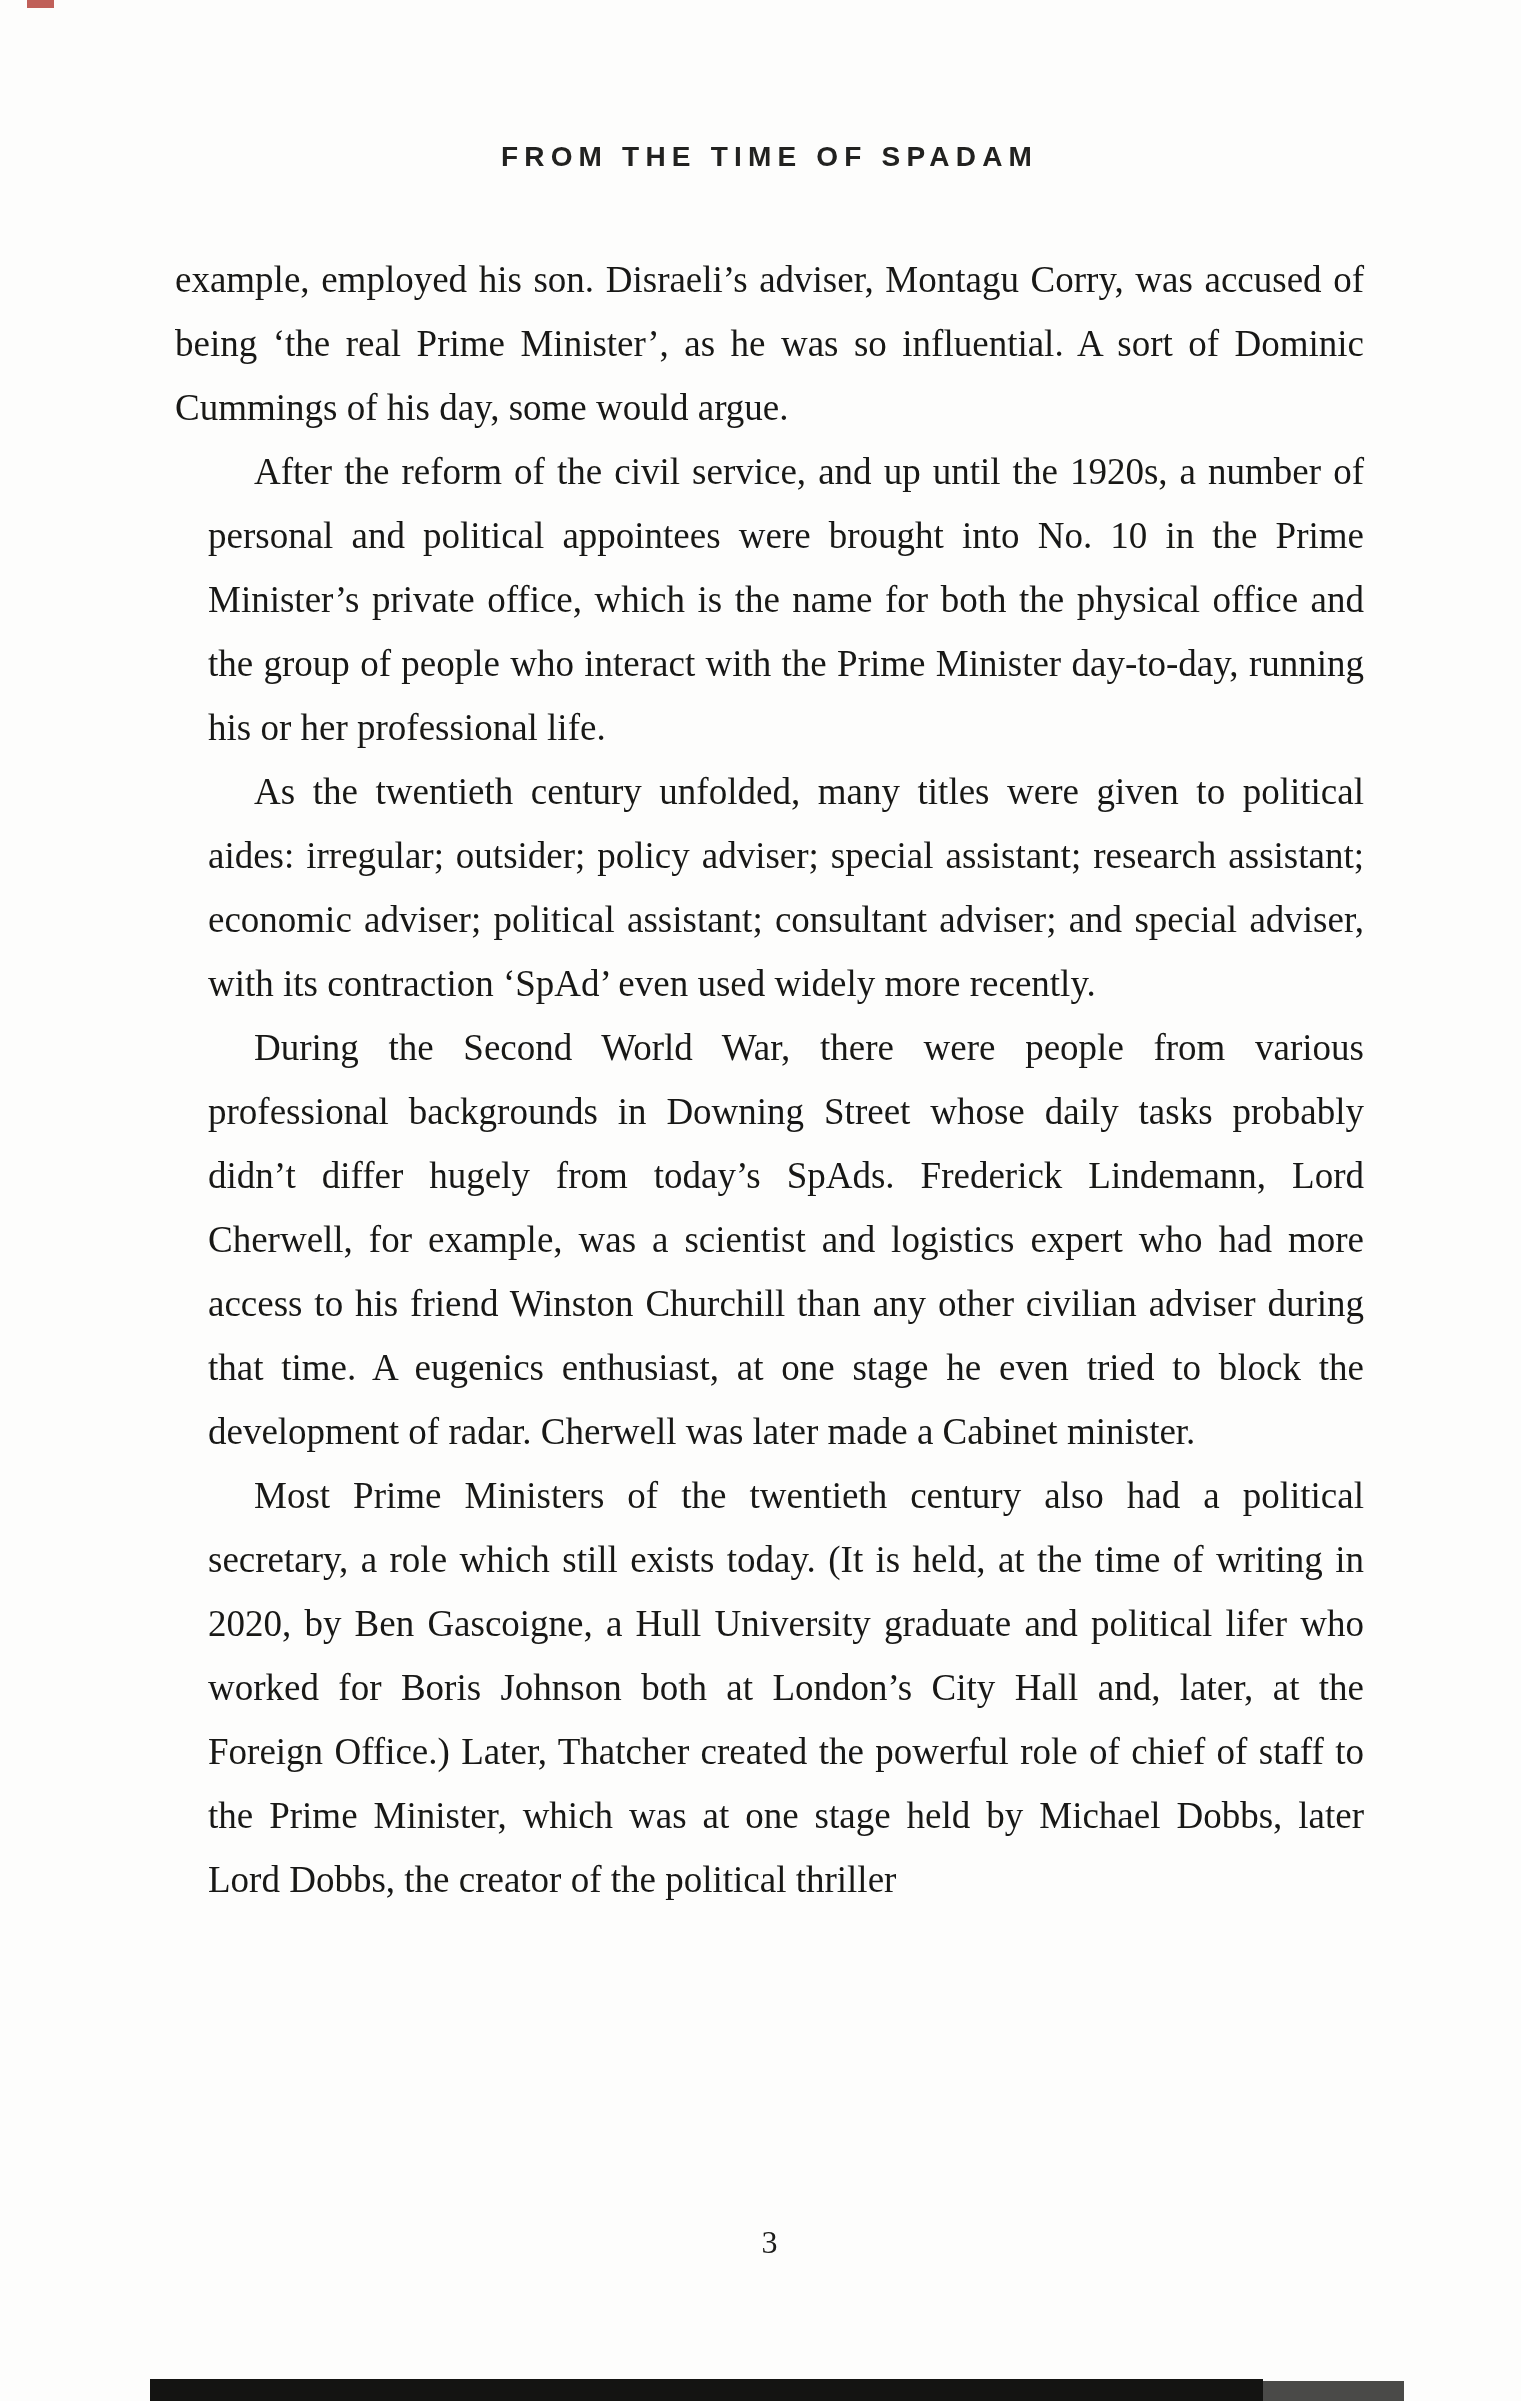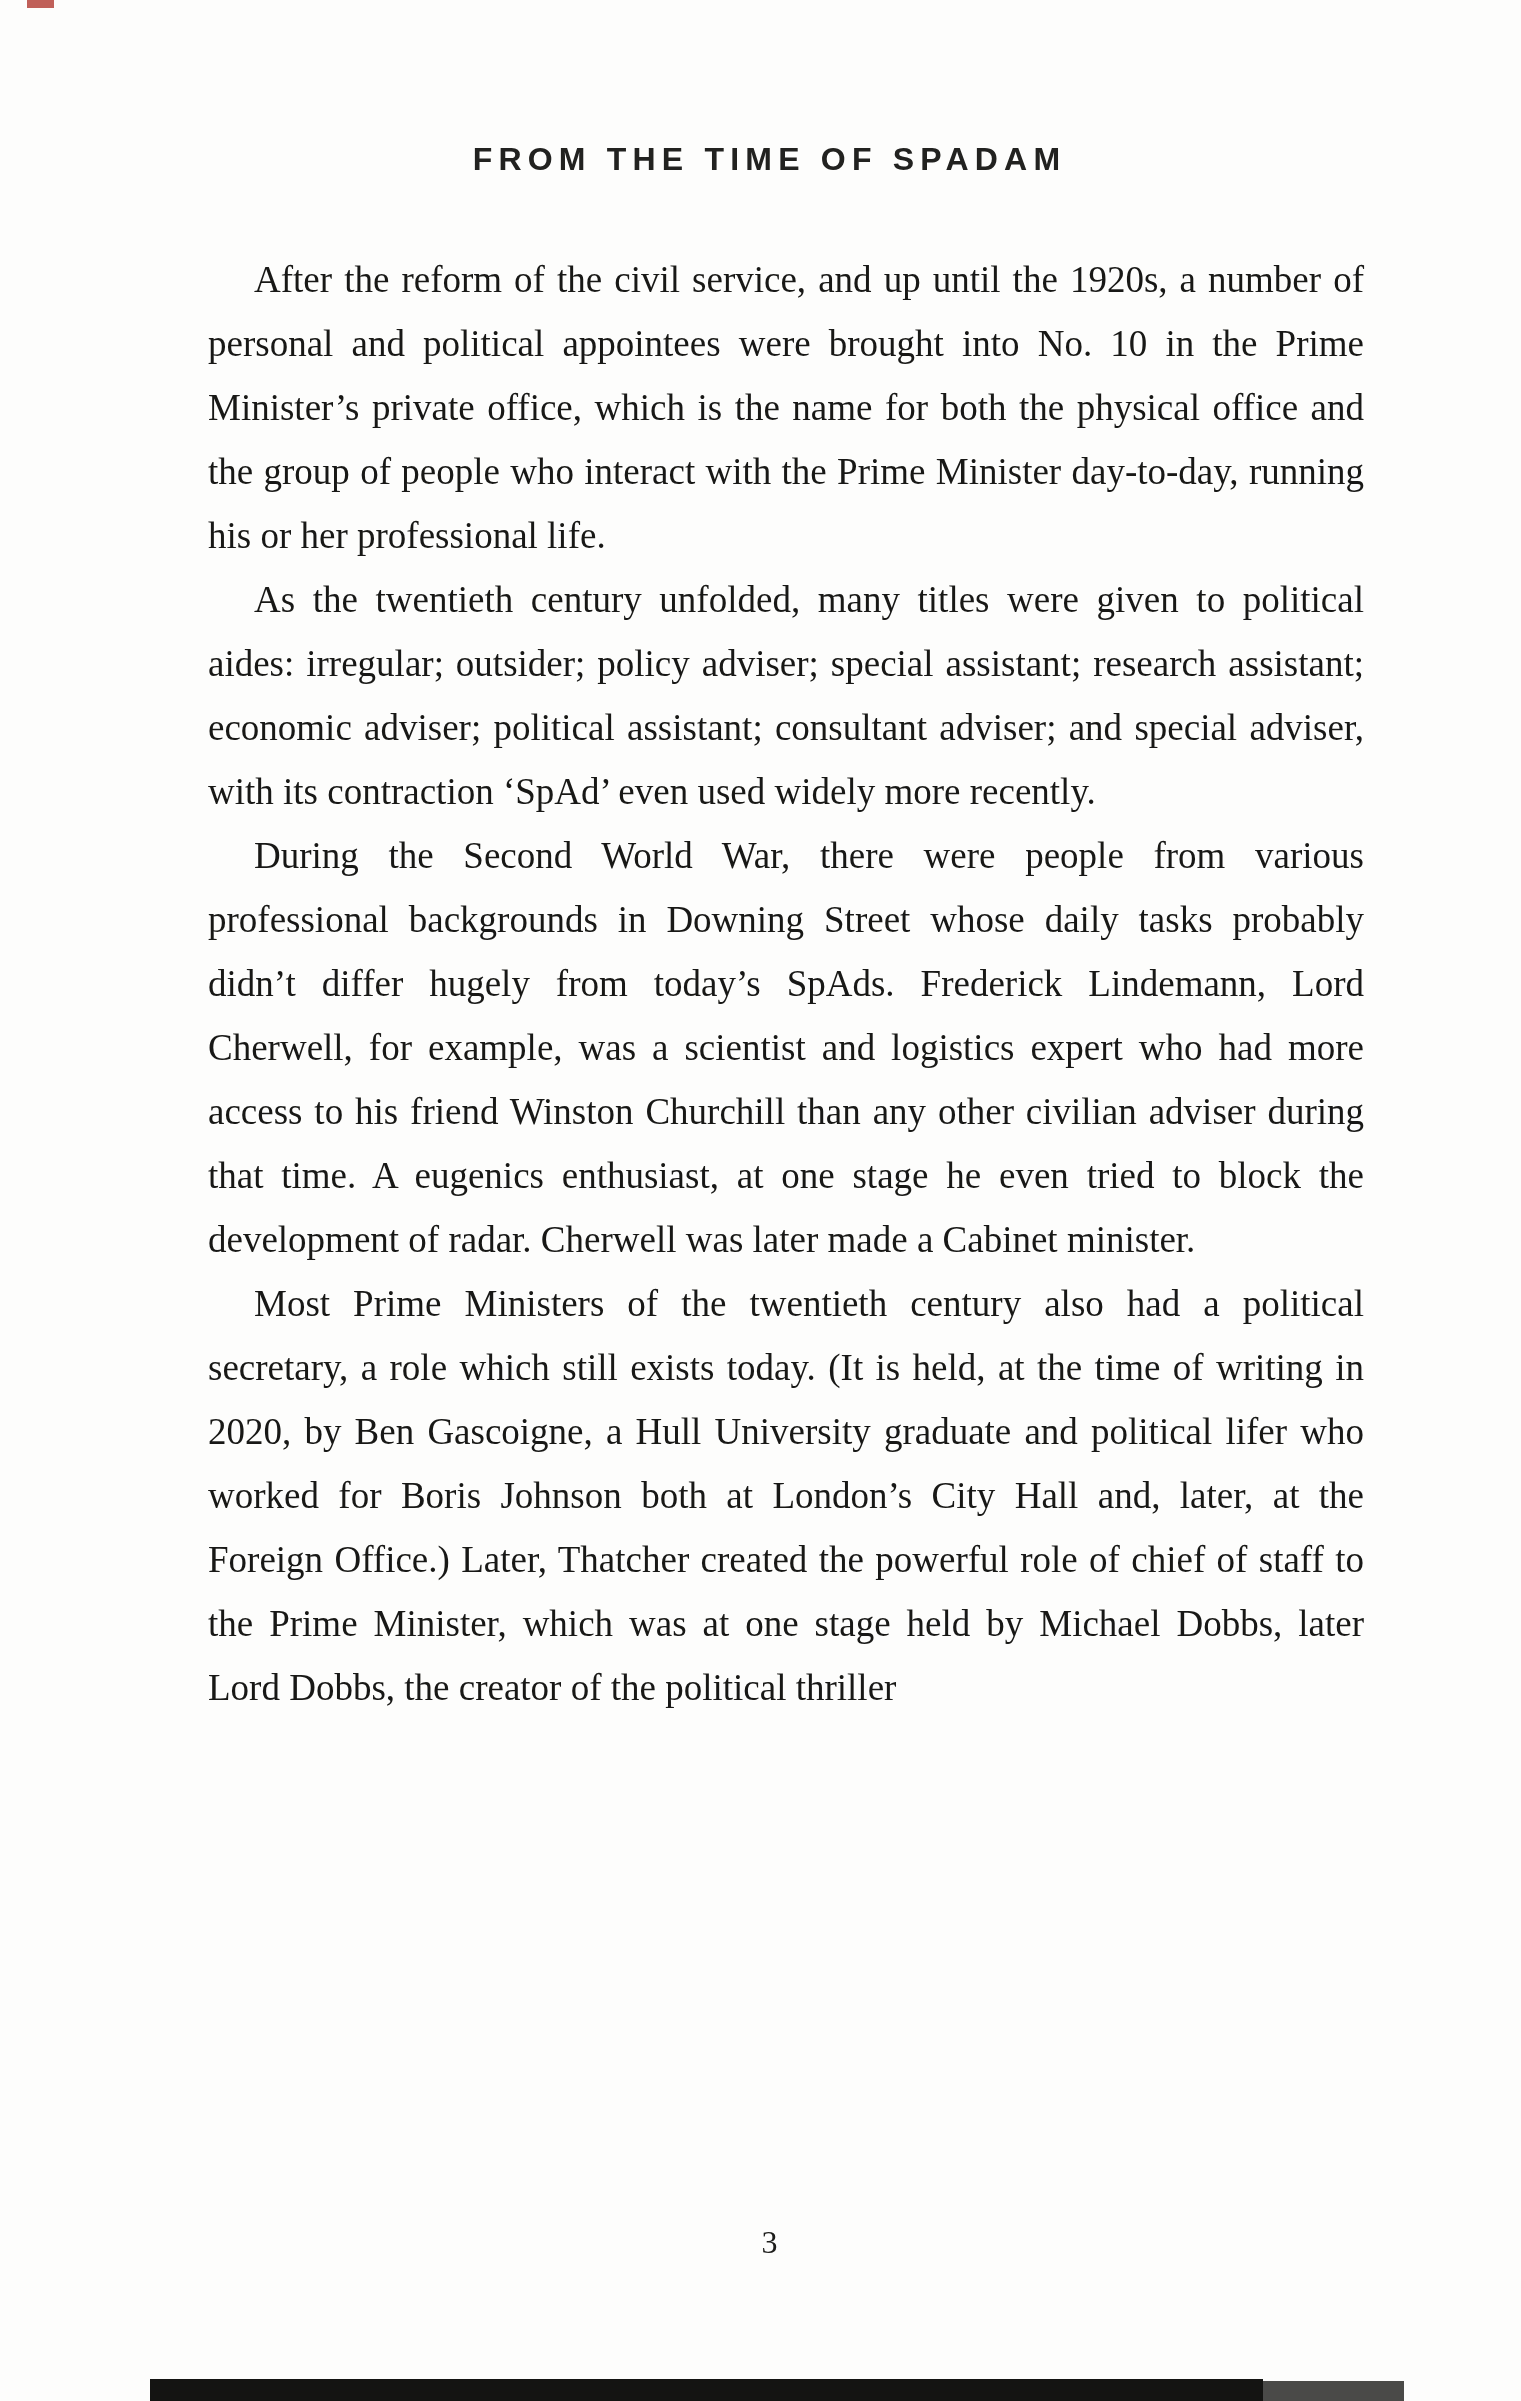--- a/index.html
+++ b/index.html
@@ -17,21 +17,21 @@
     font-family: "Liberation Serif", serif;
     color: #181816;
   }
   .running-header {
     position: absolute;
     top: 141px;
     left: 175px;
     width: 1189px;
     text-align: center;
     font-family: "Liberation Sans", sans-serif;
-    font-size: 32px;
+    font-size: 28px;
     font-weight: 700;
     letter-spacing: 6.2px;
     color: #222220;
   }
   .body-text {
     position: absolute;
     top: 248px;
     left: 175px;
     width: 1189px;
     font-size: 37px;
@@ -84,20 +84,21 @@
 </head>
 <body>
 
 <div class="page">
 
   <div class="scan-mark-red"></div>
 
   <div class="running-header">FROM THE TIME OF SPADAM</div>
 
   <div class="body-text">
+    <p>example, employed his son. Disraeli’s adviser, Montagu Corry, was accused of being ‘the real Prime Minister’, as he was so influential. A sort of Dominic Cummings of his day, some would argue.</p>
     <p class="indent">After the reform of the civil service, and up until the 1920s, a number of personal and political appointees were brought into No. 10 in the Prime Minister’s private office, which is the name for both the physical office and the group of people who interact with the Prime Minister day-to-day, running his or her professional life.</p>
     <p class="indent">As the twentieth century unfolded, many titles were given to political aides: irregular; outsider; policy adviser; special assistant; research assistant; economic adviser; political assistant; consultant adviser; and special adviser, with its contraction ‘SpAd’ even used widely more recently.</p>
     <p class="indent">During the Second World War, there were people from various professional backgrounds in Downing Street whose daily tasks probably didn’t differ hugely from today’s SpAds. Frederick Lindemann, Lord Cherwell, for example, was a scientist and logistics expert who had more access to his friend Winston Churchill than any other civilian adviser during that time. A eugenics enthusiast, at one stage he even tried to block the development of radar. Cherwell was later made a Cabinet minister.</p>
     <p class="indent">Most Prime Ministers of the twentieth century also had a political secretary, a role which still exists today. (It is held, at the time of writing in 2020, by Ben Gascoigne, a Hull University graduate and political lifer who worked for Boris Johnson both at London’s City Hall and, later, at the Foreign Office.) Later, Thatcher created the powerful role of chief of staff to the Prime Minister, which was at one stage held by Michael Dobbs, later Lord Dobbs, the creator of the political thriller</p>
   </div>
 
   <div class="page-number">3</div>
 
   <div class="scan-bar-bottom"></div>
   <div class="scan-bar-bottom-tail"></div>

